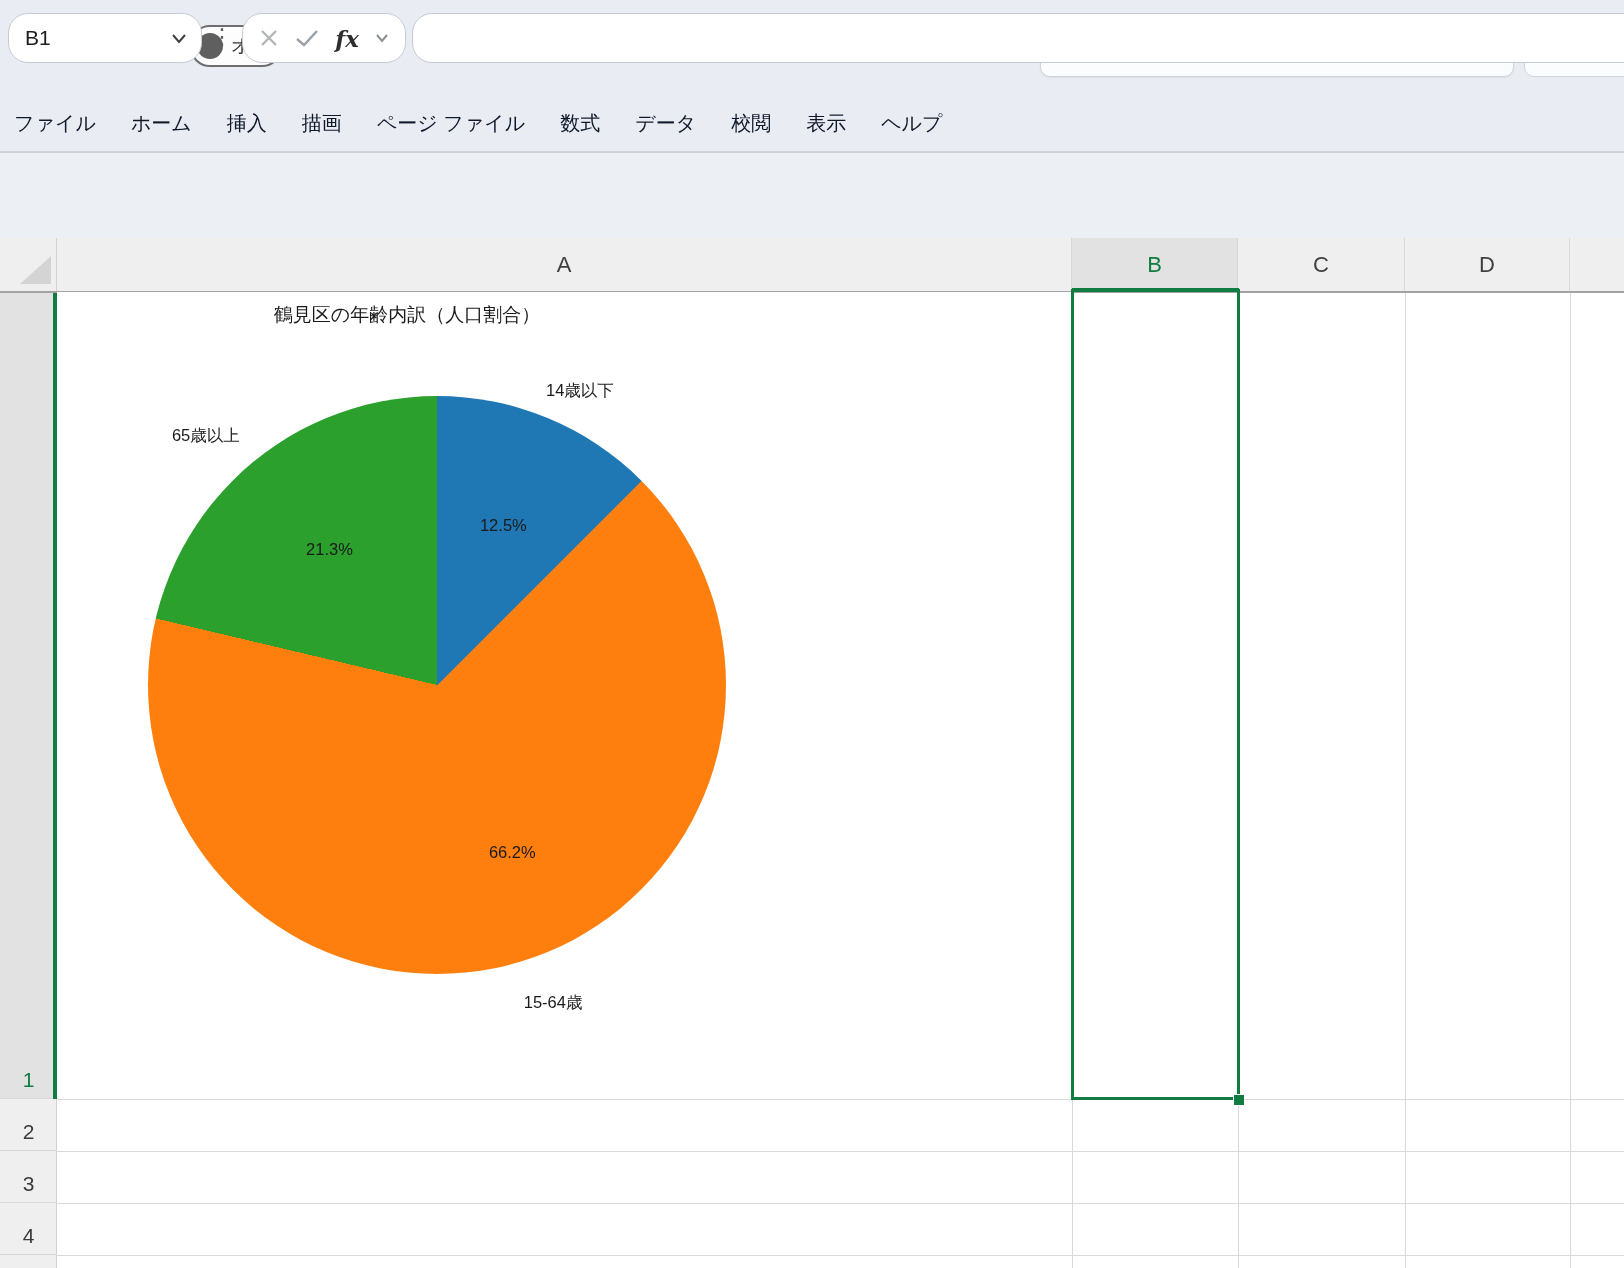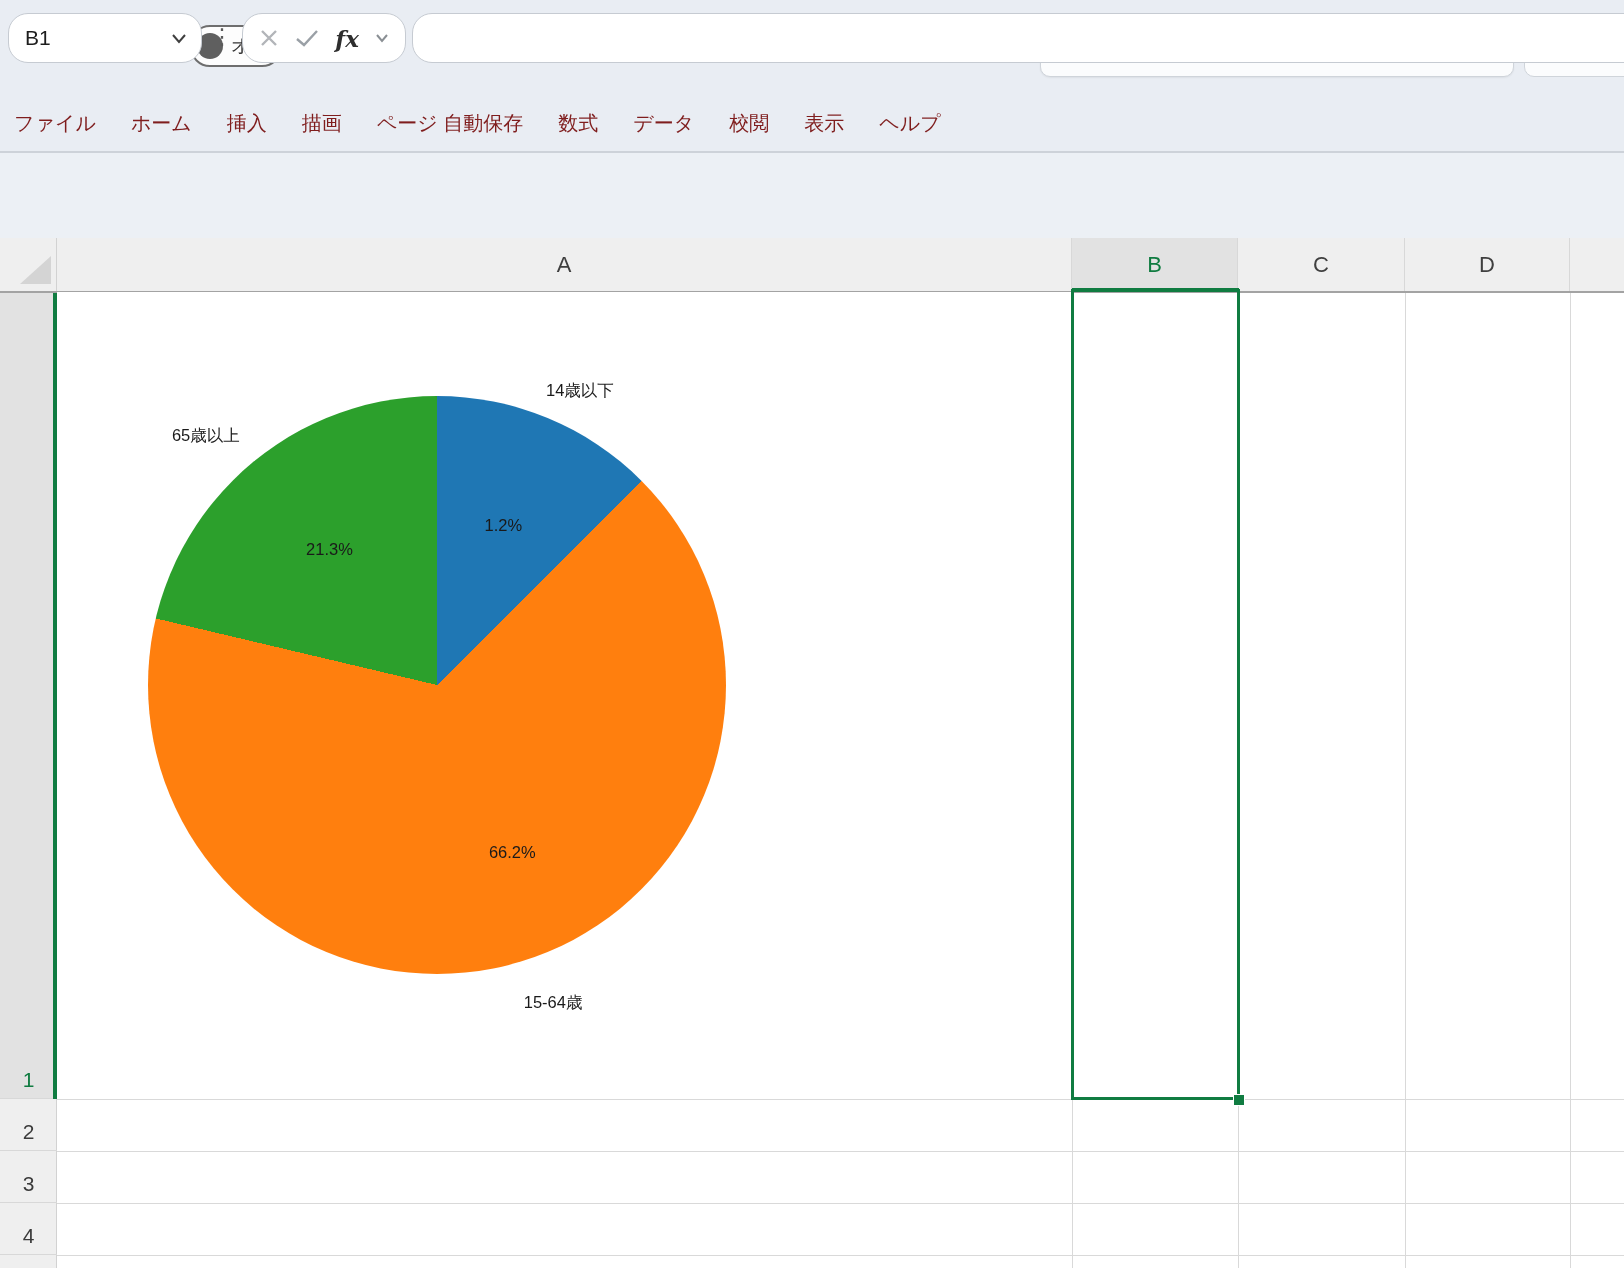--- a/index.html
+++ b/index.html
@@ -21,21 +21,21 @@
   .undo-btn{left:362px;top:26px;width:42px;height:40px;}
   .redo-btn{left:428px;top:26px;width:42px;height:40px;}
   .qat-btn{left:490px;top:32px;width:30px;height:26px;}
   .doc-title{left:558px;top:29px;height:36px;display:flex;align-items:center;gap:12px;font-size:22px;color:#1d1d1d;}
   .search-box{left:1040px;top:13px;width:472px;height:62px;background:#fbfcfd;border:1px solid #cfd4da;border-radius:10px;display:flex;align-items:center;box-shadow:0 1px 2px rgba(0,0,0,.06);}
   .search-box .mag{margin-left:20px;}
   .search-text{font-size:21px;color:#4f5358;margin-left:16px;}
   .right-panel{left:1524px;top:13px;width:120px;height:62px;background:#fbfcfd;border:1px solid #cfd4da;border-radius:10px 0 0 10px;}
   
   .menubar{left:0;top:95px;width:1624px;height:56px;background:#e9edf3;display:flex;align-items:center;padding-left:14px;gap:35px;box-sizing:border-box;}
-  .menu-item{font-size:20px;color:#7f1d1d;white-space:nowrap;cursor:default;}
+  .menu-item{font-size:20px;color:#0f172a;white-space:nowrap;cursor:default;}
   .menu-shadow{left:0;top:151px;width:1624px;height:2px;background:#cdd2d9;}
   
   .formulabar{left:0;top:153px;width:1624px;height:85px;background:#ecf0f5;}
   .fbox{background:#ffffff;border:1px solid #c6cbd2;border-radius:20px;position:absolute;display:flex;align-items:center;}
   .name-box{left:8px;top:13px;width:192px;height:48px;}
   .name-box-text{font-size:21px;color:#1d1d1d;margin-left:16px;flex:1;}
   .name-box .chev{margin-right:14px;}
   .fb-dots{left:212px;top:13px;width:20px;height:48px;display:flex;align-items:center;justify-content:center;font-size:22px;color:#5a5a5a;letter-spacing:0;}
   .fx-group{left:242px;top:13px;width:162px;height:48px;justify-content:space-evenly;}
   .fx-label{font-family:"DejaVu Serif","Liberation Serif",serif;font-style:italic;font-weight:600;font-size:23px;color:#2e2e2e;}
@@ -134,21 +134,21 @@
   <span class="search-text">検索</span>
 </div>
 
 <div class="abs right-panel"></div>
 
 <div class="abs menubar" id="menubar">
     <span class="menu-item">ファイル</span>
     <span class="menu-item">ホーム</span>
     <span class="menu-item">挿入</span>
     <span class="menu-item">描画</span>
-    <span class="menu-item">ページ 自動保存</span>
+    <span class="menu-item">ページ ファイル</span>
     <span class="menu-item">数式</span>
     <span class="menu-item">データ</span>
     <span class="menu-item">校閲</span>
     <span class="menu-item">表示</span>
     <span class="menu-item">ヘルプ</span>
   </div>
 <div class="abs menu-shadow"></div>
 
 <div class="abs formulabar"></div>
 
@@ -203,23 +203,24 @@
     <div class="abs vline" style="left: 1238px;"></div>
     <div class="abs vline" style="left: 1405px;"></div>
     <div class="abs vline" style="left: 1570px;"></div>
     <div class="abs hline" style="top: 1099px;"></div>
     <div class="abs hline" style="top: 1151px;"></div>
     <div class="abs hline" style="top: 1203px;"></div>
     <div class="abs hline" style="top: 1255px;"></div>
   </div>
 
 <div class="abs chart" id="chart">
+  <div class="abs chart-title">鶴見区の年齢内訳（人口割合）</div>
   <div class="abs pie" id="pie" style="background: conic-gradient(rgb(31, 119, 180) 0deg, rgb(31, 119, 180) 45deg, rgb(255, 127, 14) 45deg, rgb(255, 127, 14) 283.32deg, rgb(44, 160, 44) 283.32deg, rgb(44, 160, 44) 360deg);"></div>
 <span class="pie-label" style="left: 489px; top: 99.2987px; transform: translate(0px, -50%);">14歳以下</span>
-    <span class="pie-pct" style="left: 446.357px; top: 232.799px;">1.2%</span>
+    <span class="pie-pct" style="left: 446.357px; top: 232.799px;">12.5%</span>
     <span class="pie-label" style="left: 466.771px; top: 698.829px; transform: translate(0px, -50%); margin-top: 12px;">15-64歳</span>
     <span class="pie-pct" style="left: 427.33px; top: 559.816px; margin-left: 28px;">66.2%</span>
     <span class="pie-label" style="left: 182.798px; top: 143.657px; transform: translate(-100%, -50%);">65歳以上</span>
     <span class="pie-pct" style="left: 272.435px; top: 256.995px;">21.3%</span>
   </div>
 
 <div class="abs sel-underline"></div>
 <div class="abs row1-accent"></div>
 <div class="abs sel-border"></div>
 <div class="abs fill-handle"></div>

